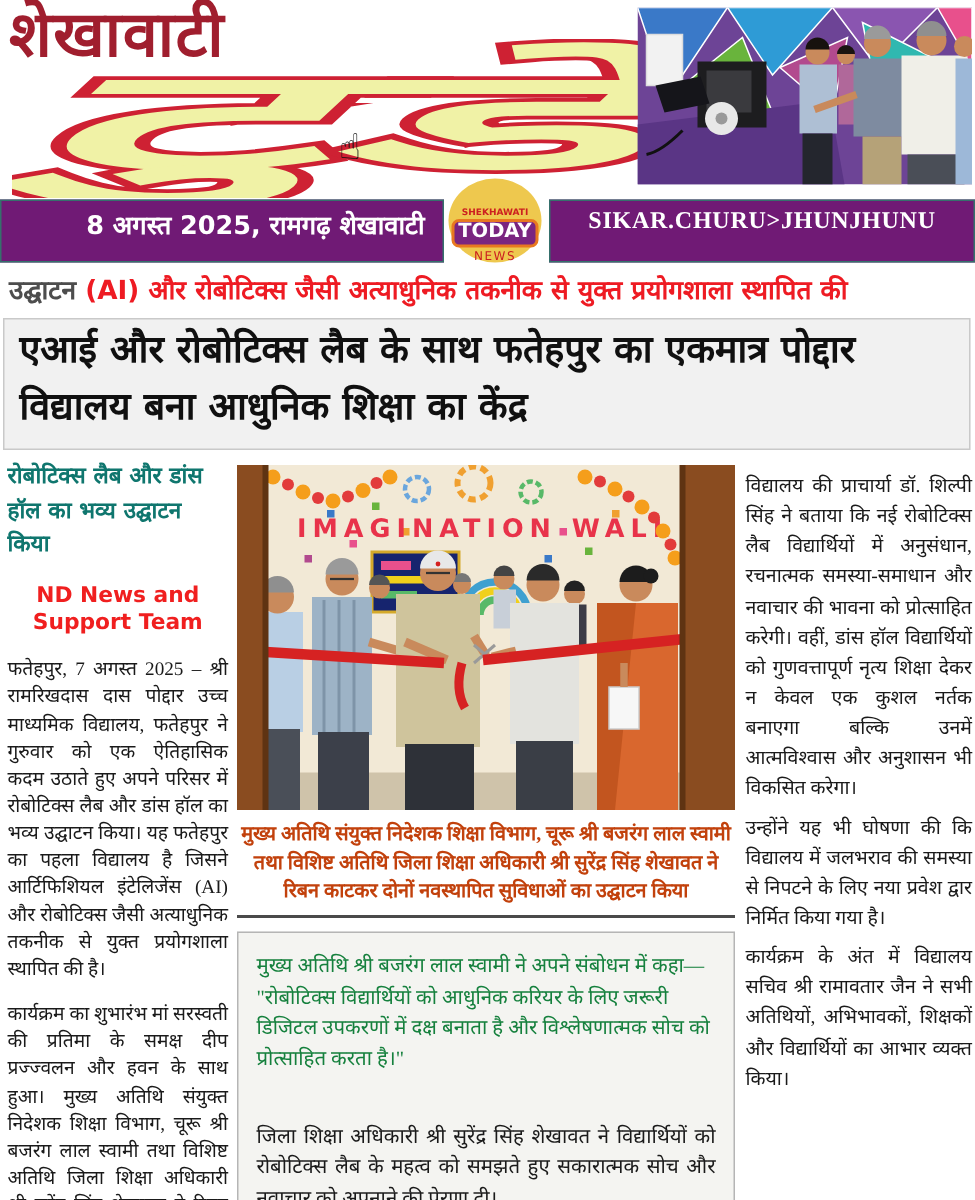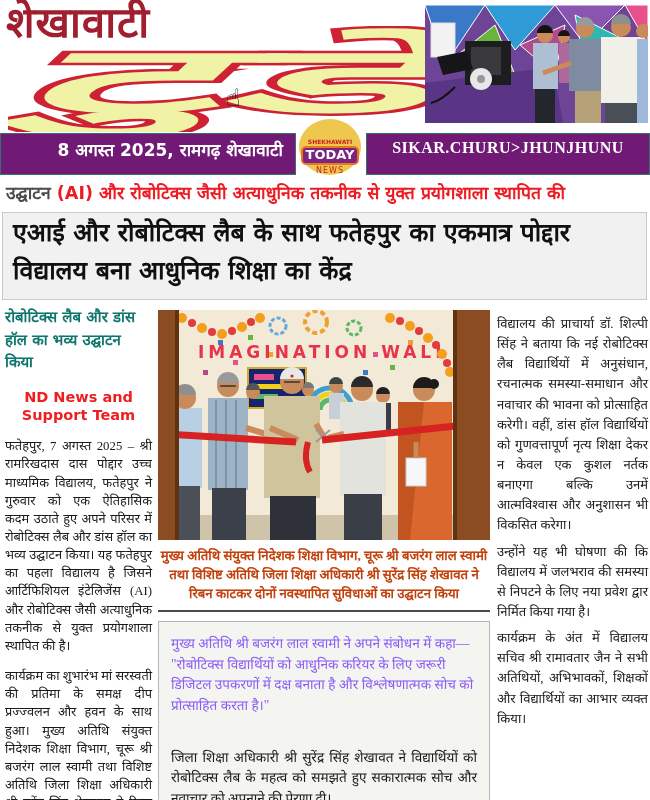--- a/index.html
+++ b/index.html
@@ -51,21 +51,21 @@
   .body-para{margin-top:12px;font-size:12.8px;line-height:1.42;text-align:justify;color:#1a1a1a;}
   .col-right .body-para{font-size:13px;line-height:1.55;margin-top:6px;}
 
   .photo-center{width:332px;height:230px;}
   .photo-center svg{display:block;}
   .caption{margin-top:6px;font-weight:700;font-size:13.2px;text-align:center;line-height:1.45;
            color:#c2410c;}
   .divider{margin-top:7px;border-top:2px solid #4a4a4a;}
   .quote-box{margin-top:9px;background:#f4f4f1;border:1px solid #b5b5b5;
              padding:12px 12px 14px;box-sizing:border-box;}
-  .quote-intro,.quote-text{font-size:13.6px;line-height:1.5;color:#8b5cf6;}
+  .quote-intro,.quote-text{font-size:13.6px;line-height:1.5;color:#15803d;}
   .quote-followup{margin-top:32px;font-size:13.6px;line-height:1.5;text-align:justify;color:#1a1a1a;}
 </style>
 </head>
 <body>
 
 <div class="page">
 
   <div class="title-top">शेखावाटी</div>
 
   <svg class="logo-svg" width="435" height="106" viewBox="0 0 435 106">

